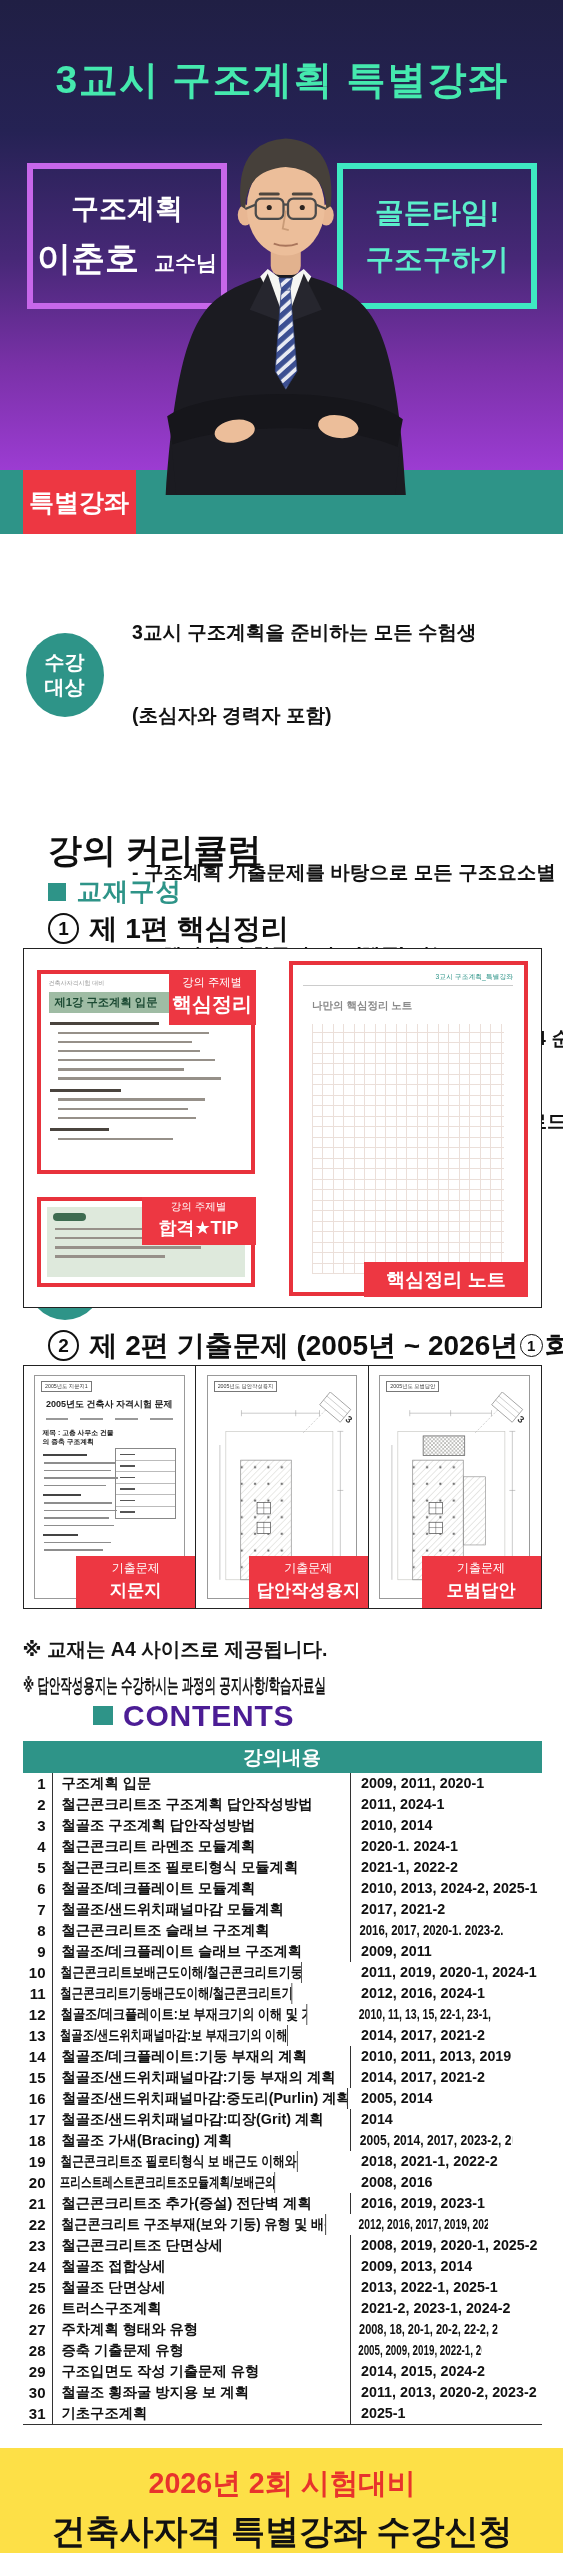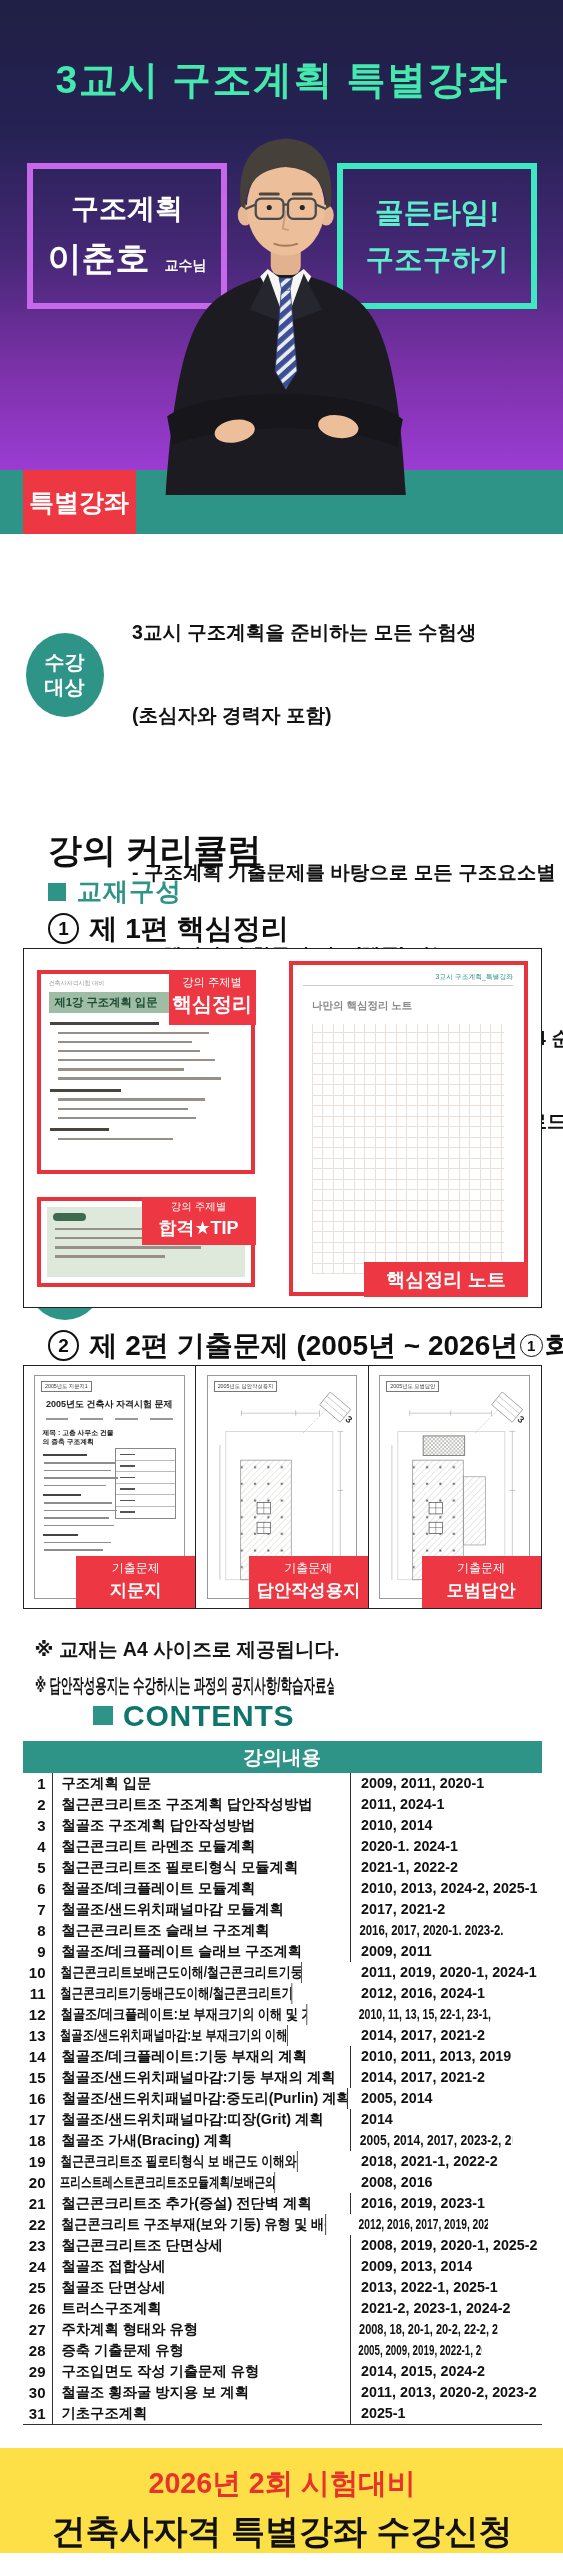--- a/index.html
+++ b/index.html
@@ -10,21 +10,21 @@
     background:linear-gradient(180deg,#201F44 0%,#252254 28%,#472877 55%,#7A31A8 78%,#9C3CD2 100%);}
   .hero-title{position:absolute;top:53px;left:0;width:100%;text-align:center;
     font-size:39px;font-weight:bold;color:#45E9AE;letter-spacing:1.5px;}
   .card{position:absolute;top:163px;height:134px;width:188px;box-sizing:content-box;
     display:flex;flex-direction:column;justify-content:center;align-items:center;gap:7.5px;z-index:1;}
   .card-left{left:27px;border:6.8px solid #C767EA;}
   .card-right{right:27px;border:6.8px solid #3EE9C2;}
   .card-left .l1{font-size:28px;font-weight:bold;color:#FFFFFF;}
   .card-left .l2{color:#FFFFFF;}
   .card-left .nm{font-size:34px;font-weight:bold;}
-  .card-left .sfx{font-size:14px;font-weight:bold;margin-left:15px;}
+  .card-left .sfx{font-size:21px;font-weight:bold;margin-left:15px;}
   .card-right .l1,.card-right .l2{font-size:28.6px;font-weight:bold;color:#5BEFCB;}
   .person{position:absolute;left:122px;bottom:-25px;width:323px;height:379px;z-index:3;}
 
   
   .ribbon{height:64px;background:#2E9488;display:flex;align-items:center;position:relative;z-index:1;}
   .ribbon-tag{width:113px;height:64px;margin-left:22.5px;background:#ED3742;color:#fff;
     font-size:25px;font-weight:bold;display:flex;align-items:center;justify-content:center;flex:0 0 auto;}
   .ribbon-title{margin-left:33px;font-size:30px;font-weight:bold;color:#EAFBF5;white-space:nowrap;}
 
   
@@ -86,27 +86,27 @@
   .doc-meta{display:flex;justify-content:space-between;margin:7.5px 10.5px 0 10.5px;}
   .doc-meta div{height:1.5px;background:#999;width:18%;}
   .doc-subject{font-size:6.8px;font-weight:bold;color:#222;margin:9px 68px 0 7.5px;line-height:1.3;}
   .doc-legend{position:absolute;right:7.5px;top:72px;width:59px;height:69px;border:0.8px solid #888;}
   .doc-legend div{border-bottom:0.8px solid #bbb;height:10.5px;position:relative;}
   .doc-legend div:after{content:"";position:absolute;left:3.8px;top:4.5px;width:15px;height:1.5px;background:#555;}
   .doc-gk{height:1.5px;background:#8d8d8d;margin:6px 72px 0 9px;}
   .doc-gkd{height:2.3px;background:#444;margin:7.5px 83px 0 7.5px;}
 
   
-  .notes{padding:27px 22.5px 0 22.5px;height:84px;box-sizing:border-box;margin-left:12px;}
+  .notes{padding:27px 22.5px 0 22.5px;height:84px;box-sizing:border-box;}
   .note-line{font-size:19.5px;font-weight:bold;color:#151515;margin-bottom:9px;display:block;}
   .fit{white-space:nowrap;overflow:hidden;display:block;}
 
   
   .h-contents{margin:4.5px 0 7.5px 48px;height:36px;display:flex;align-items:center;
-    color:#0f766e;font-size:30px;font-weight:bold;letter-spacing:0.8px;padding-left:45px;}
+    color:#4c1d95;font-size:30px;font-weight:bold;letter-spacing:0.8px;padding-left:45px;}
   .h-contents .sq{width:19.5px;height:19.5px;background:#2E9488;margin-right:10.5px;flex:0 0 auto;}
   .ct{margin:0 22.5px;border-bottom:1.5px solid #333;}
   .ct-head{height:32px;background:#2E9488;color:#fff;font-size:19.5px;font-weight:bold;
     display:flex;align-items:center;justify-content:center;}
   .ct-row{display:flex;height:21px;line-height:21px;font-size:14.3px;}
   .ct-no{width:30px;text-align:right;padding-right:6px;font-weight:bold;font-size:15px;
     border-right:1.1px solid #333;box-sizing:border-box;flex:0 0 auto;}
   .ct-title{width:298px;padding-left:9px;border-right:1.1px solid #333;box-sizing:border-box;
     font-weight:600;white-space:nowrap;overflow:hidden;flex:0 0 auto;}
   .ct-years{flex:1;padding-left:10.5px;font-weight:600;white-space:nowrap;overflow:hidden;}

